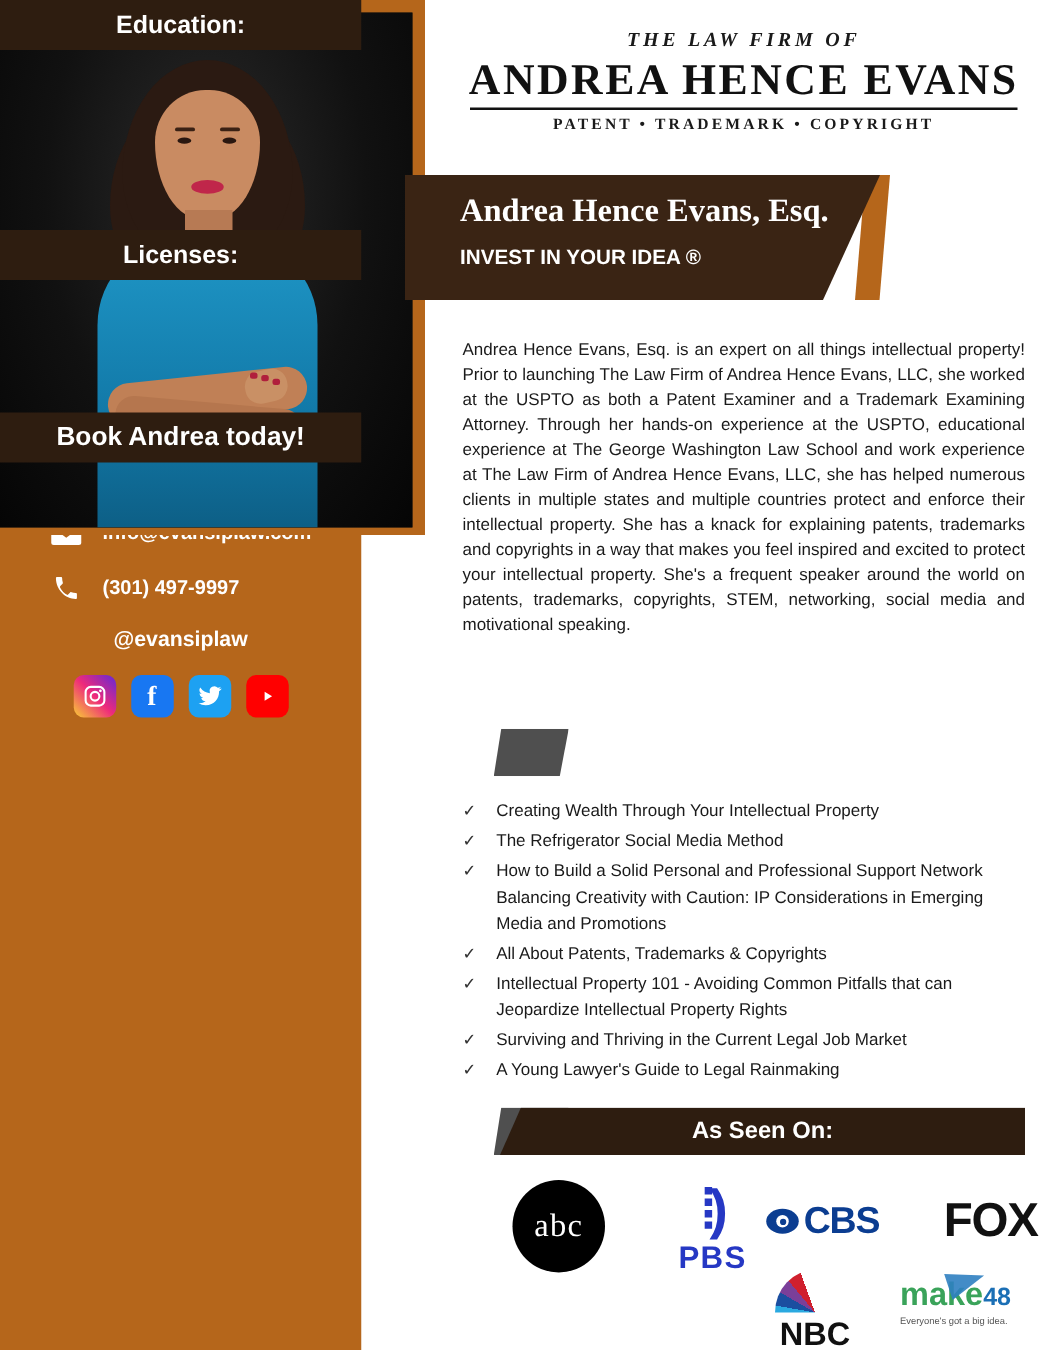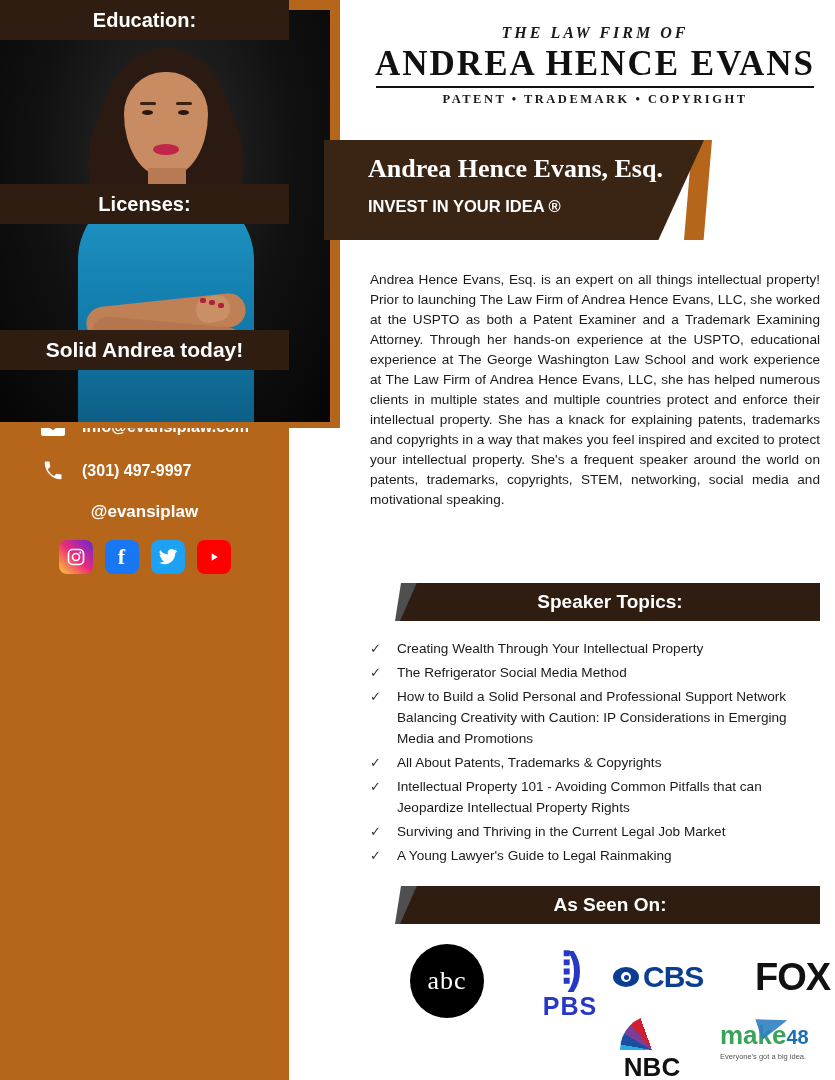--- a/index.html
+++ b/index.html
@@ -307,21 +307,21 @@
       <li>Bachelor of Science, Mathematics, Spelman College; Atlanta, GA</li>
     </ul>
 
     <div class="section-head">Licenses:</div>
     <ul class="left-list">
       <li>Texas State Bar</li>
       <li>United States Patent and Trademark Office Patent Bar</li>
       <li>United States Supreme Court Bar</li>
     </ul>
 
-    <div class="section-head" style="font-size:21px">Solid Andrea today!</div>
+    <div class="section-head" style="font-size:21px">Book Andrea today!</div>
 
     <div class="contact-block">
       <div class="contact-row">
         <span class="c-icon">
           <svg width="24" height="24" viewBox="0 0 24 24">
             <circle cx="12" cy="12" r="10" fill="#f2c14e" stroke="#fff" stroke-width="1.6"></circle>
             <ellipse cx="12" cy="12" rx="4.5" ry="10" fill="none" stroke="#fff" stroke-width="1.4"></ellipse>
             <line x1="2" y1="12" x2="22" y2="12" stroke="#fff" stroke-width="1.4"></line>
           </svg>
         </span>
@@ -383,21 +383,20 @@
     <div class="accent-bar"></div>
     <div class="name-banner">
       <div class="nm">Andrea Hence Evans, Esq.</div>
       <div class="tag">INVEST IN YOUR IDEA ®</div>
     </div>
 
     <div class="bio">Andrea Hence Evans, Esq. is an expert on all things intellectual property! Prior to launching The Law Firm of Andrea Hence Evans, LLC, she worked at the USPTO as both a Patent Examiner and a Trademark Examining Attorney. Through her hands-on experience at the USPTO, educational experience at The George Washington Law School and work experience at The Law Firm of Andrea Hence Evans, LLC, she has helped numerous clients in multiple states and multiple countries protect and enforce their intellectual property. She has a knack for explaining patents, trademarks and copyrights in a way that makes you feel inspired and excited to protect your intellectual property. She's a frequent speaker around the world on patents, trademarks, copyrights, STEM, networking, social media and motivational speaking.</div>
 
     <div class="sec-banner" style="top:583px">
       <div class="bg-gray"></div>
-      <div class="bg-dark">Speaker Topics:</div>
     </div>
 
     <div class="topics" style="top:638px">
       <div class="topic-item">
         <span class="check">✓</span>
         <span class="topic-text">Creating Wealth Through Your Intellectual Property</span>
       </div>
       <div class="topic-item">
         <span class="check">✓</span>
         <span class="topic-text">The Refrigerator Social Media Method</span>

